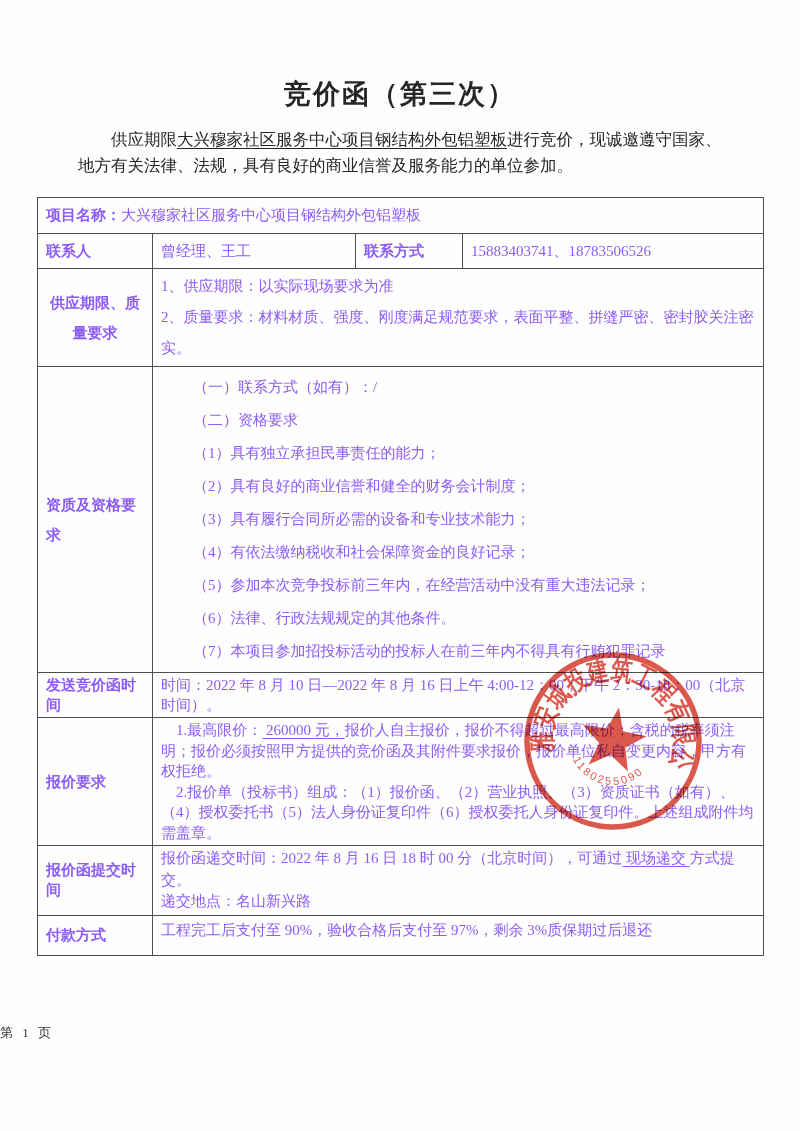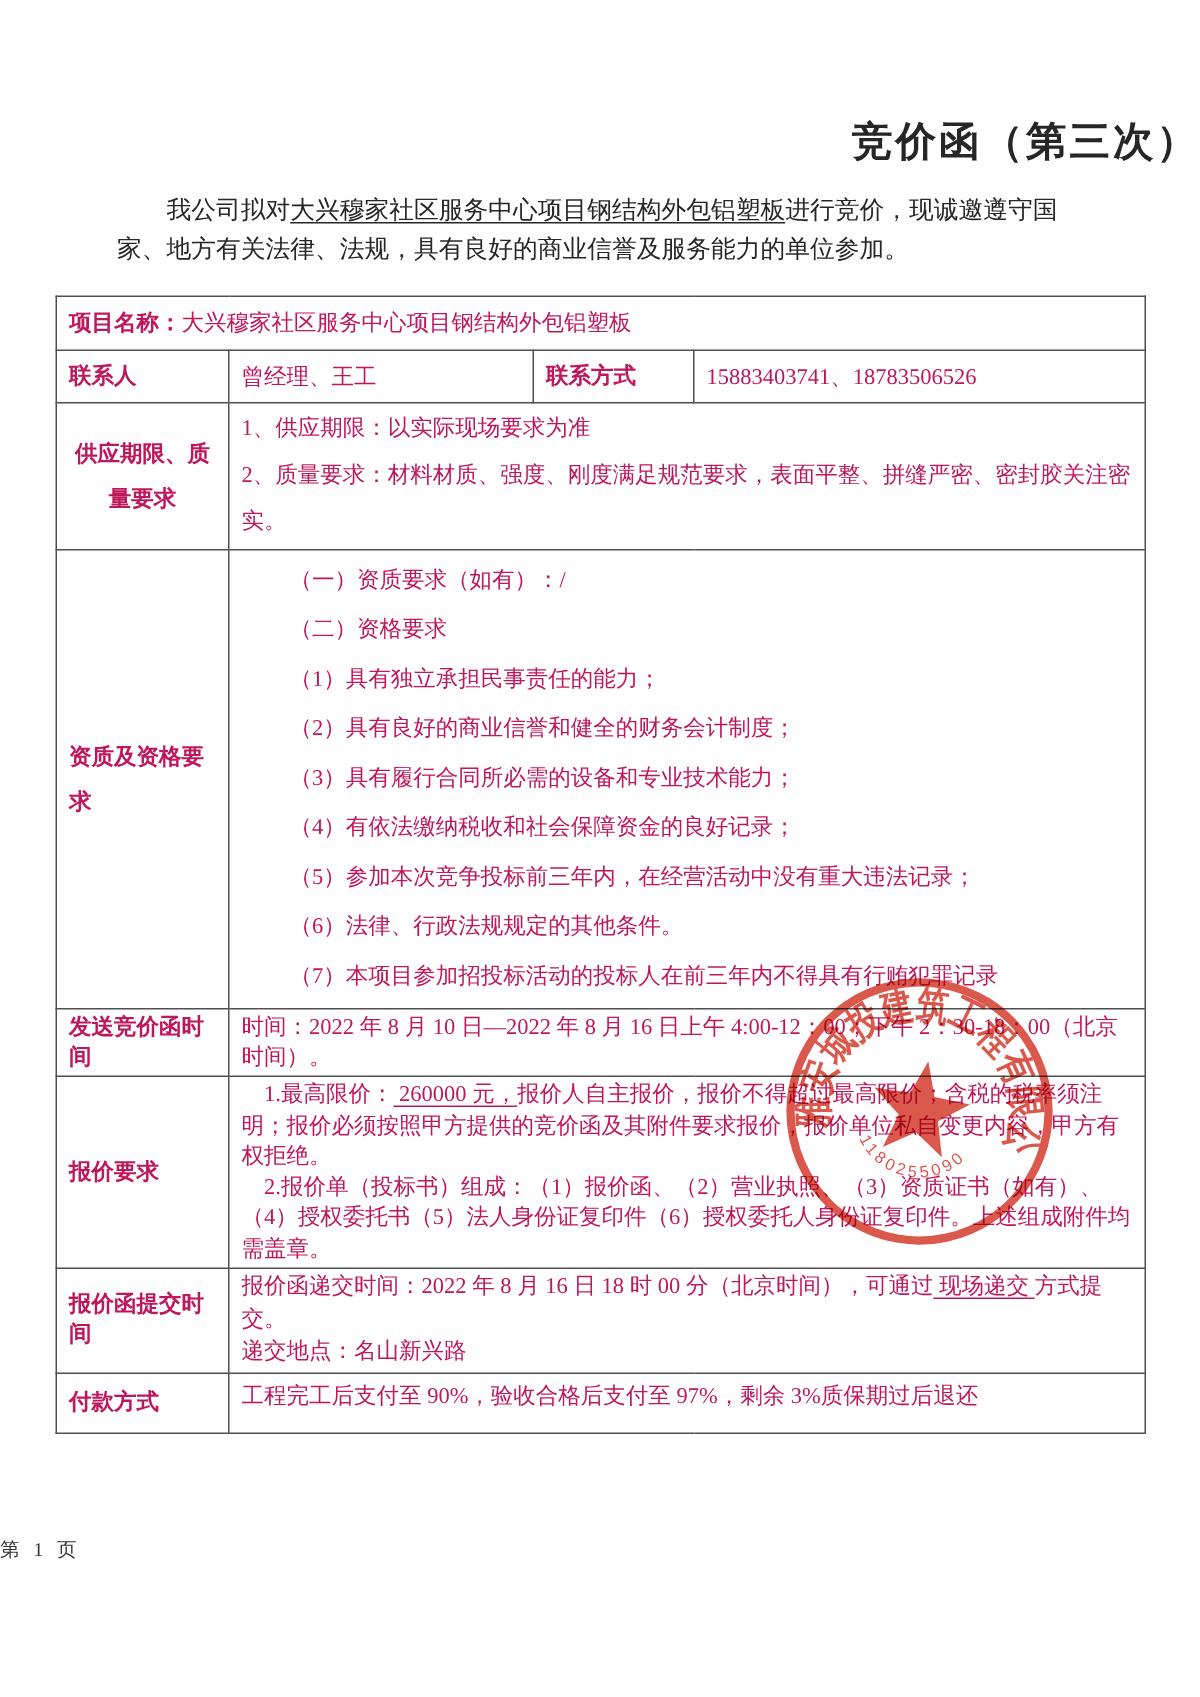--- a/index.html
+++ b/index.html
@@ -7,36 +7,36 @@
   .page {
     position:relative;
     width:800px; height:1131px;
     background:#fefefe;
     font-family:"Liberation Serif", "DejaVu Serif", serif;
     color:#2b2b2b;
     overflow:hidden;
   }
   .doc-title {
     position:absolute; top:76px; left:0; width:100%;
-    text-align:right;
+    text-align:center;
     font-family:"Liberation Sans","DejaVu Sans",sans-serif;
     font-weight:bold; font-size:27px; letter-spacing:2px;
     color:#262626;
   }
   .intro {
     position:absolute; top:127px; left:78px; width:648px;
     font-size:16.5px; line-height:25.5px;
     text-indent:2em; color:#262626;
   }
   .u { text-decoration:underline; text-underline-offset:3px; }
   table.bid-table {
     position:absolute; left:37px; top:197px;
     width:726px; border-collapse:collapse;
     table-layout:fixed;
-    font-size:15px; color:#be185d;
+    font-size:15px; color:#8b5cf6;
   }
   table.bid-table td {
     border:1.5px solid #4f4f4f;
     vertical-align:middle;
     padding:2px 8px;
   }
   td.lbl {
     font-family:"Liberation Sans","DejaVu Sans",sans-serif;
     font-weight:bold; font-size:15px;
     line-height:30px;
@@ -60,21 +60,21 @@
   }
   .seal svg { display:block; }
 </style>
 </head>
 <body>
 
 <div class="page">
 
   <div class="doc-title">竞价函（第三次）</div>
 
-  <p class="intro"><span>我公司拟对</span><span class="u">大兴穆家社区服务中心项目钢结构外包铝塑板</span><span>进行竞价，现诚邀遵守国家、地方有关法律、法规，具有良好的商业信誉及服务能力的单位参加。</span></p>
+  <p class="intro"><span>供应期限</span><span class="u">大兴穆家社区服务中心项目钢结构外包铝塑板</span><span>进行竞价，现诚邀遵守国家、地方有关法律、法规，具有良好的商业信誉及服务能力的单位参加。</span></p>
 
   <table class="bid-table">
     <colgroup>
       <col style="width:115px">
         <col style="width:203px">
         <col style="width:107px">
         <col style="width:301px">
     </colgroup>
     <tbody>
         <tr style="height:36px">
@@ -89,21 +89,21 @@
     <tr style="height:68px">
       <td class="lbl ctr">供应期限、质量要求</td>
       <td colspan="3" class="content" style="line-height:31px;">
         <div>1、供应期限：以实际现场要求为准</div>
         <div>2、质量要求：材料材质、强度、刚度满足规范要求，表面平整、拼缝严密、密封胶关注密实。</div>
       </td>
     </tr>
     <tr style="height:297px">
       <td class="lbl">资质及资格要求</td>
       <td colspan="3" style="padding:4px 8px;">
-        <div class="q-item">（一）资质要求（如有）：/</div>
+        <div class="q-item">（一）联系方式（如有）：/</div>
         <div class="q-item">（二）资格要求</div>
         <div class="q-item">（1）具有独立承担民事责任的能力；</div>
         <div class="q-item">（2）具有良好的商业信誉和健全的财务会计制度；</div>
         <div class="q-item">（3）具有履行合同所必需的设备和专业技术能力；</div>
         <div class="q-item">（4）有依法缴纳税收和社会保障资金的良好记录；</div>
         <div class="q-item">（5）参加本次竞争投标前三年内，在经营活动中没有重大违法记录；</div>
         <div class="q-item">（6）法律、行政法规规定的其他条件。</div>
         <div class="q-item">（7）本项目参加招投标活动的投标人在前三年内不得具有行贿犯罪记录</div>
       </td>
     </tr>

